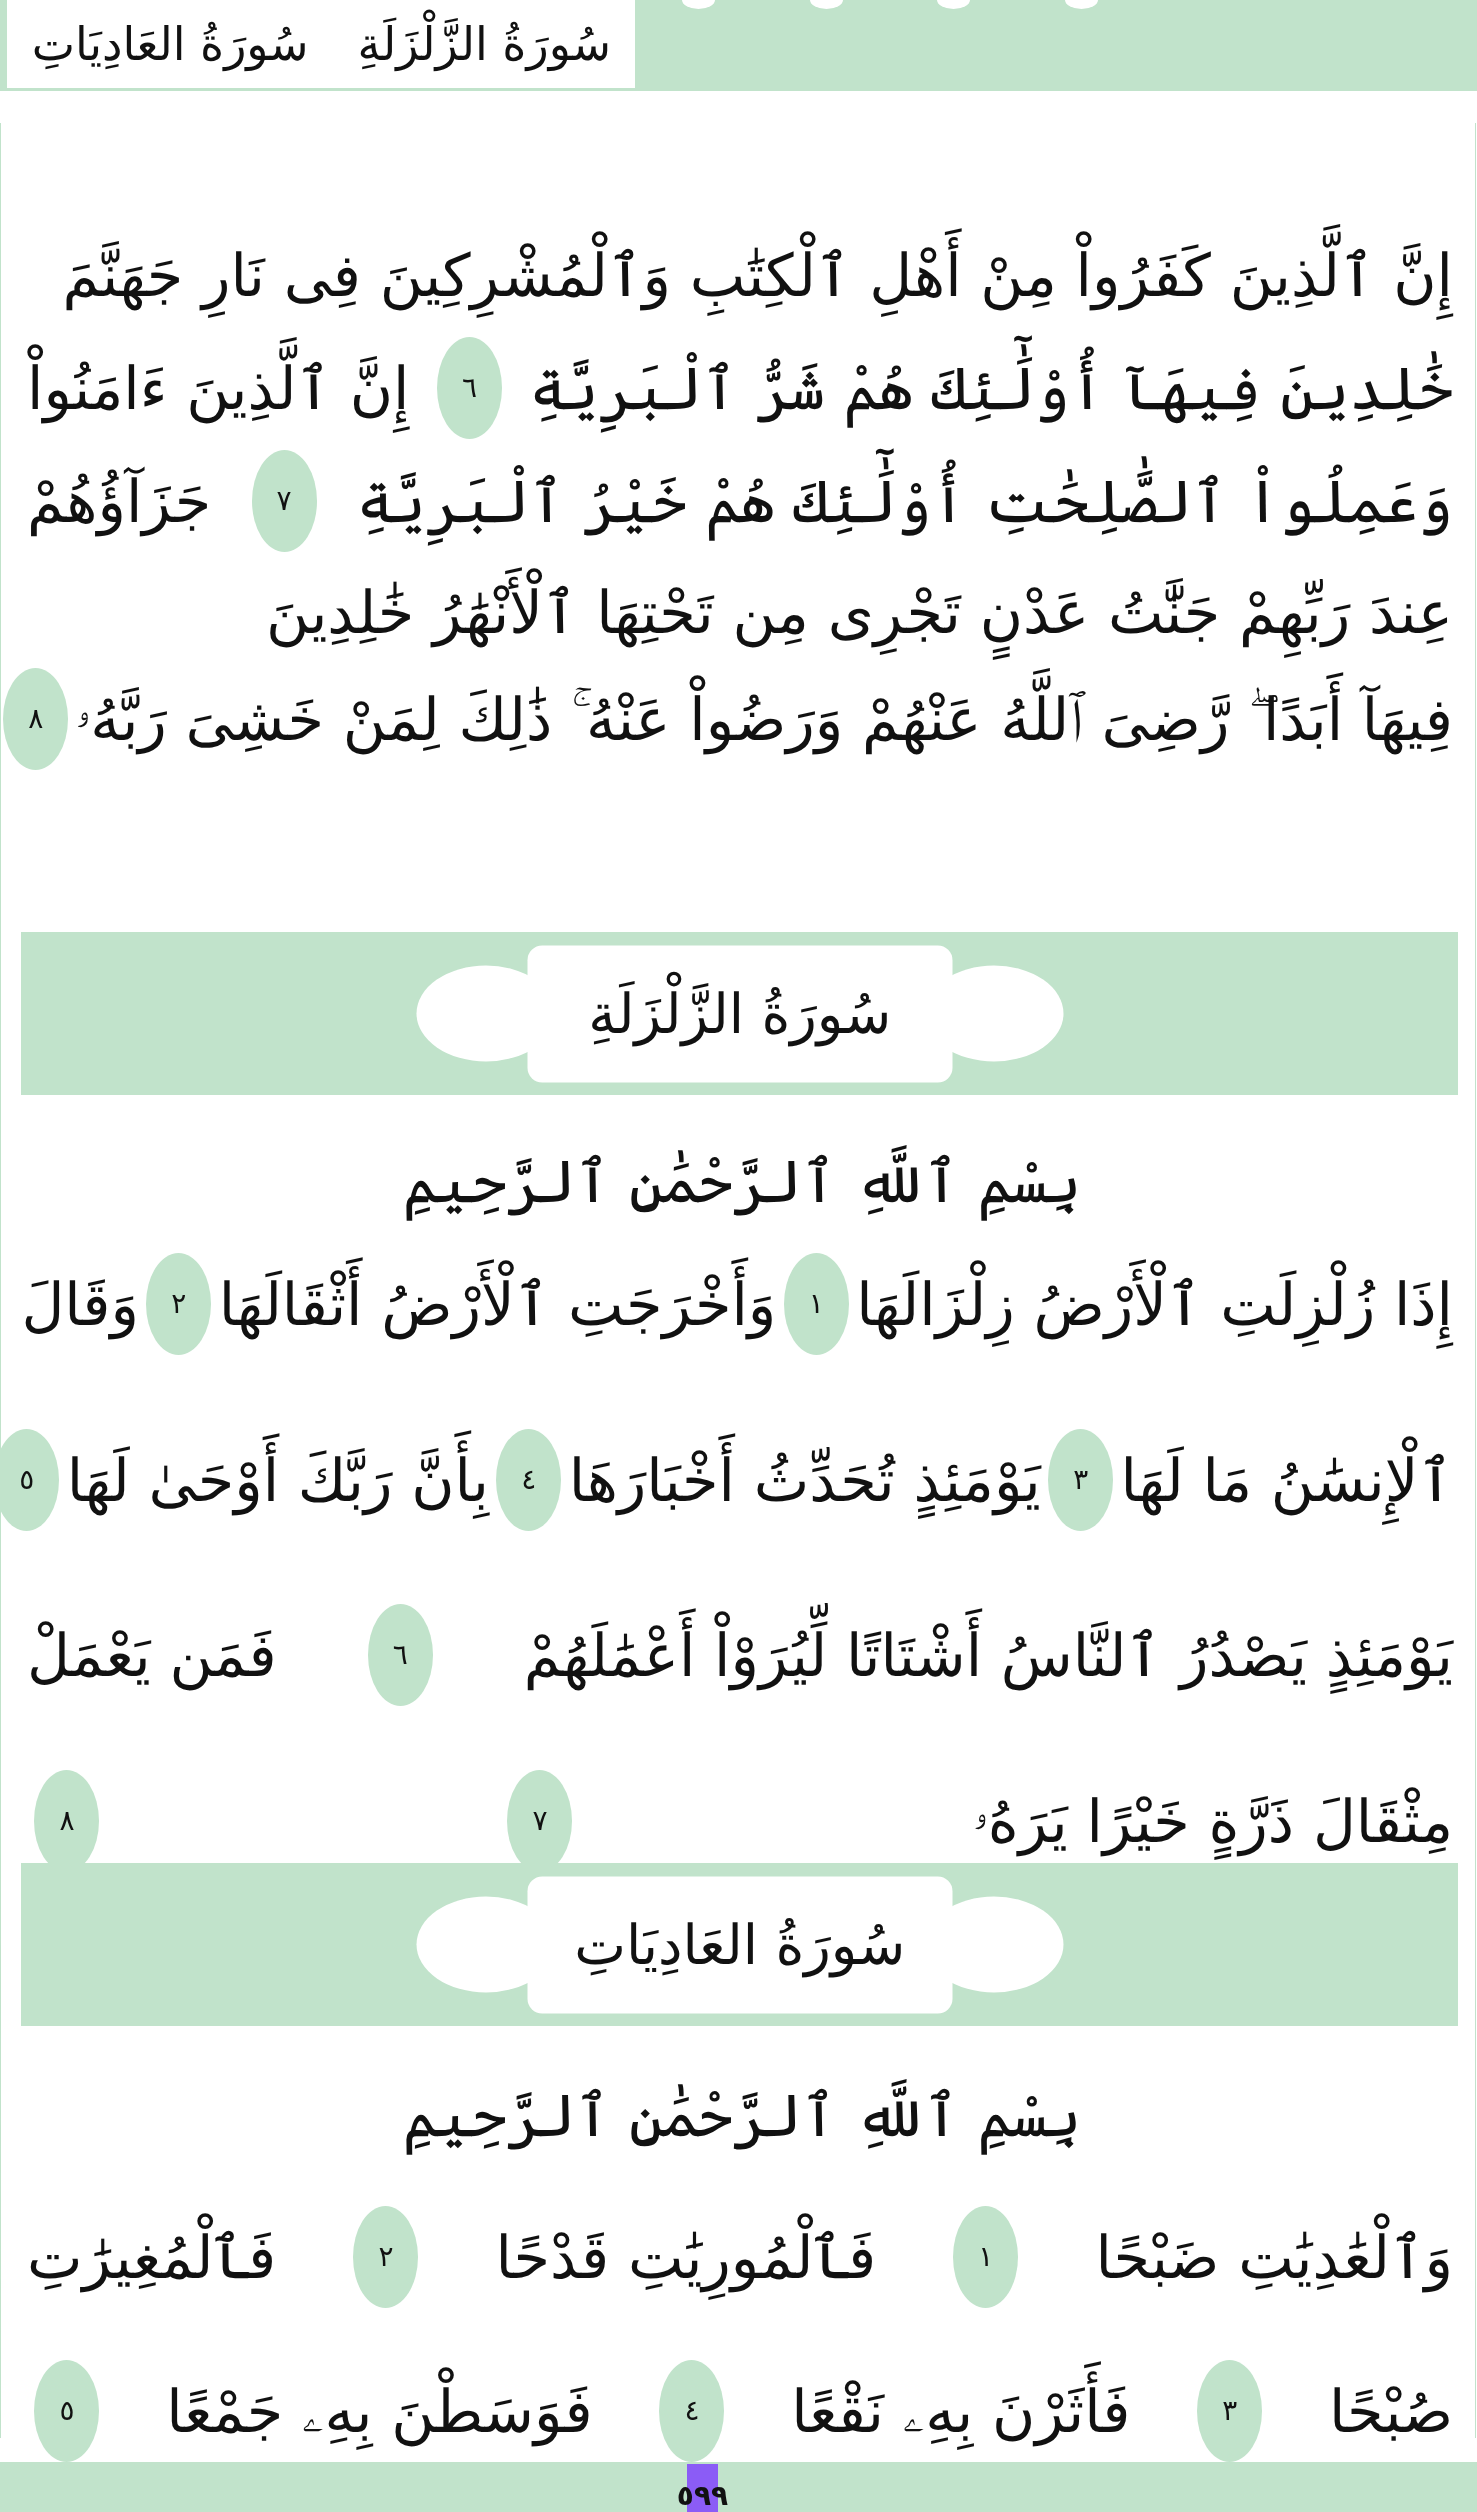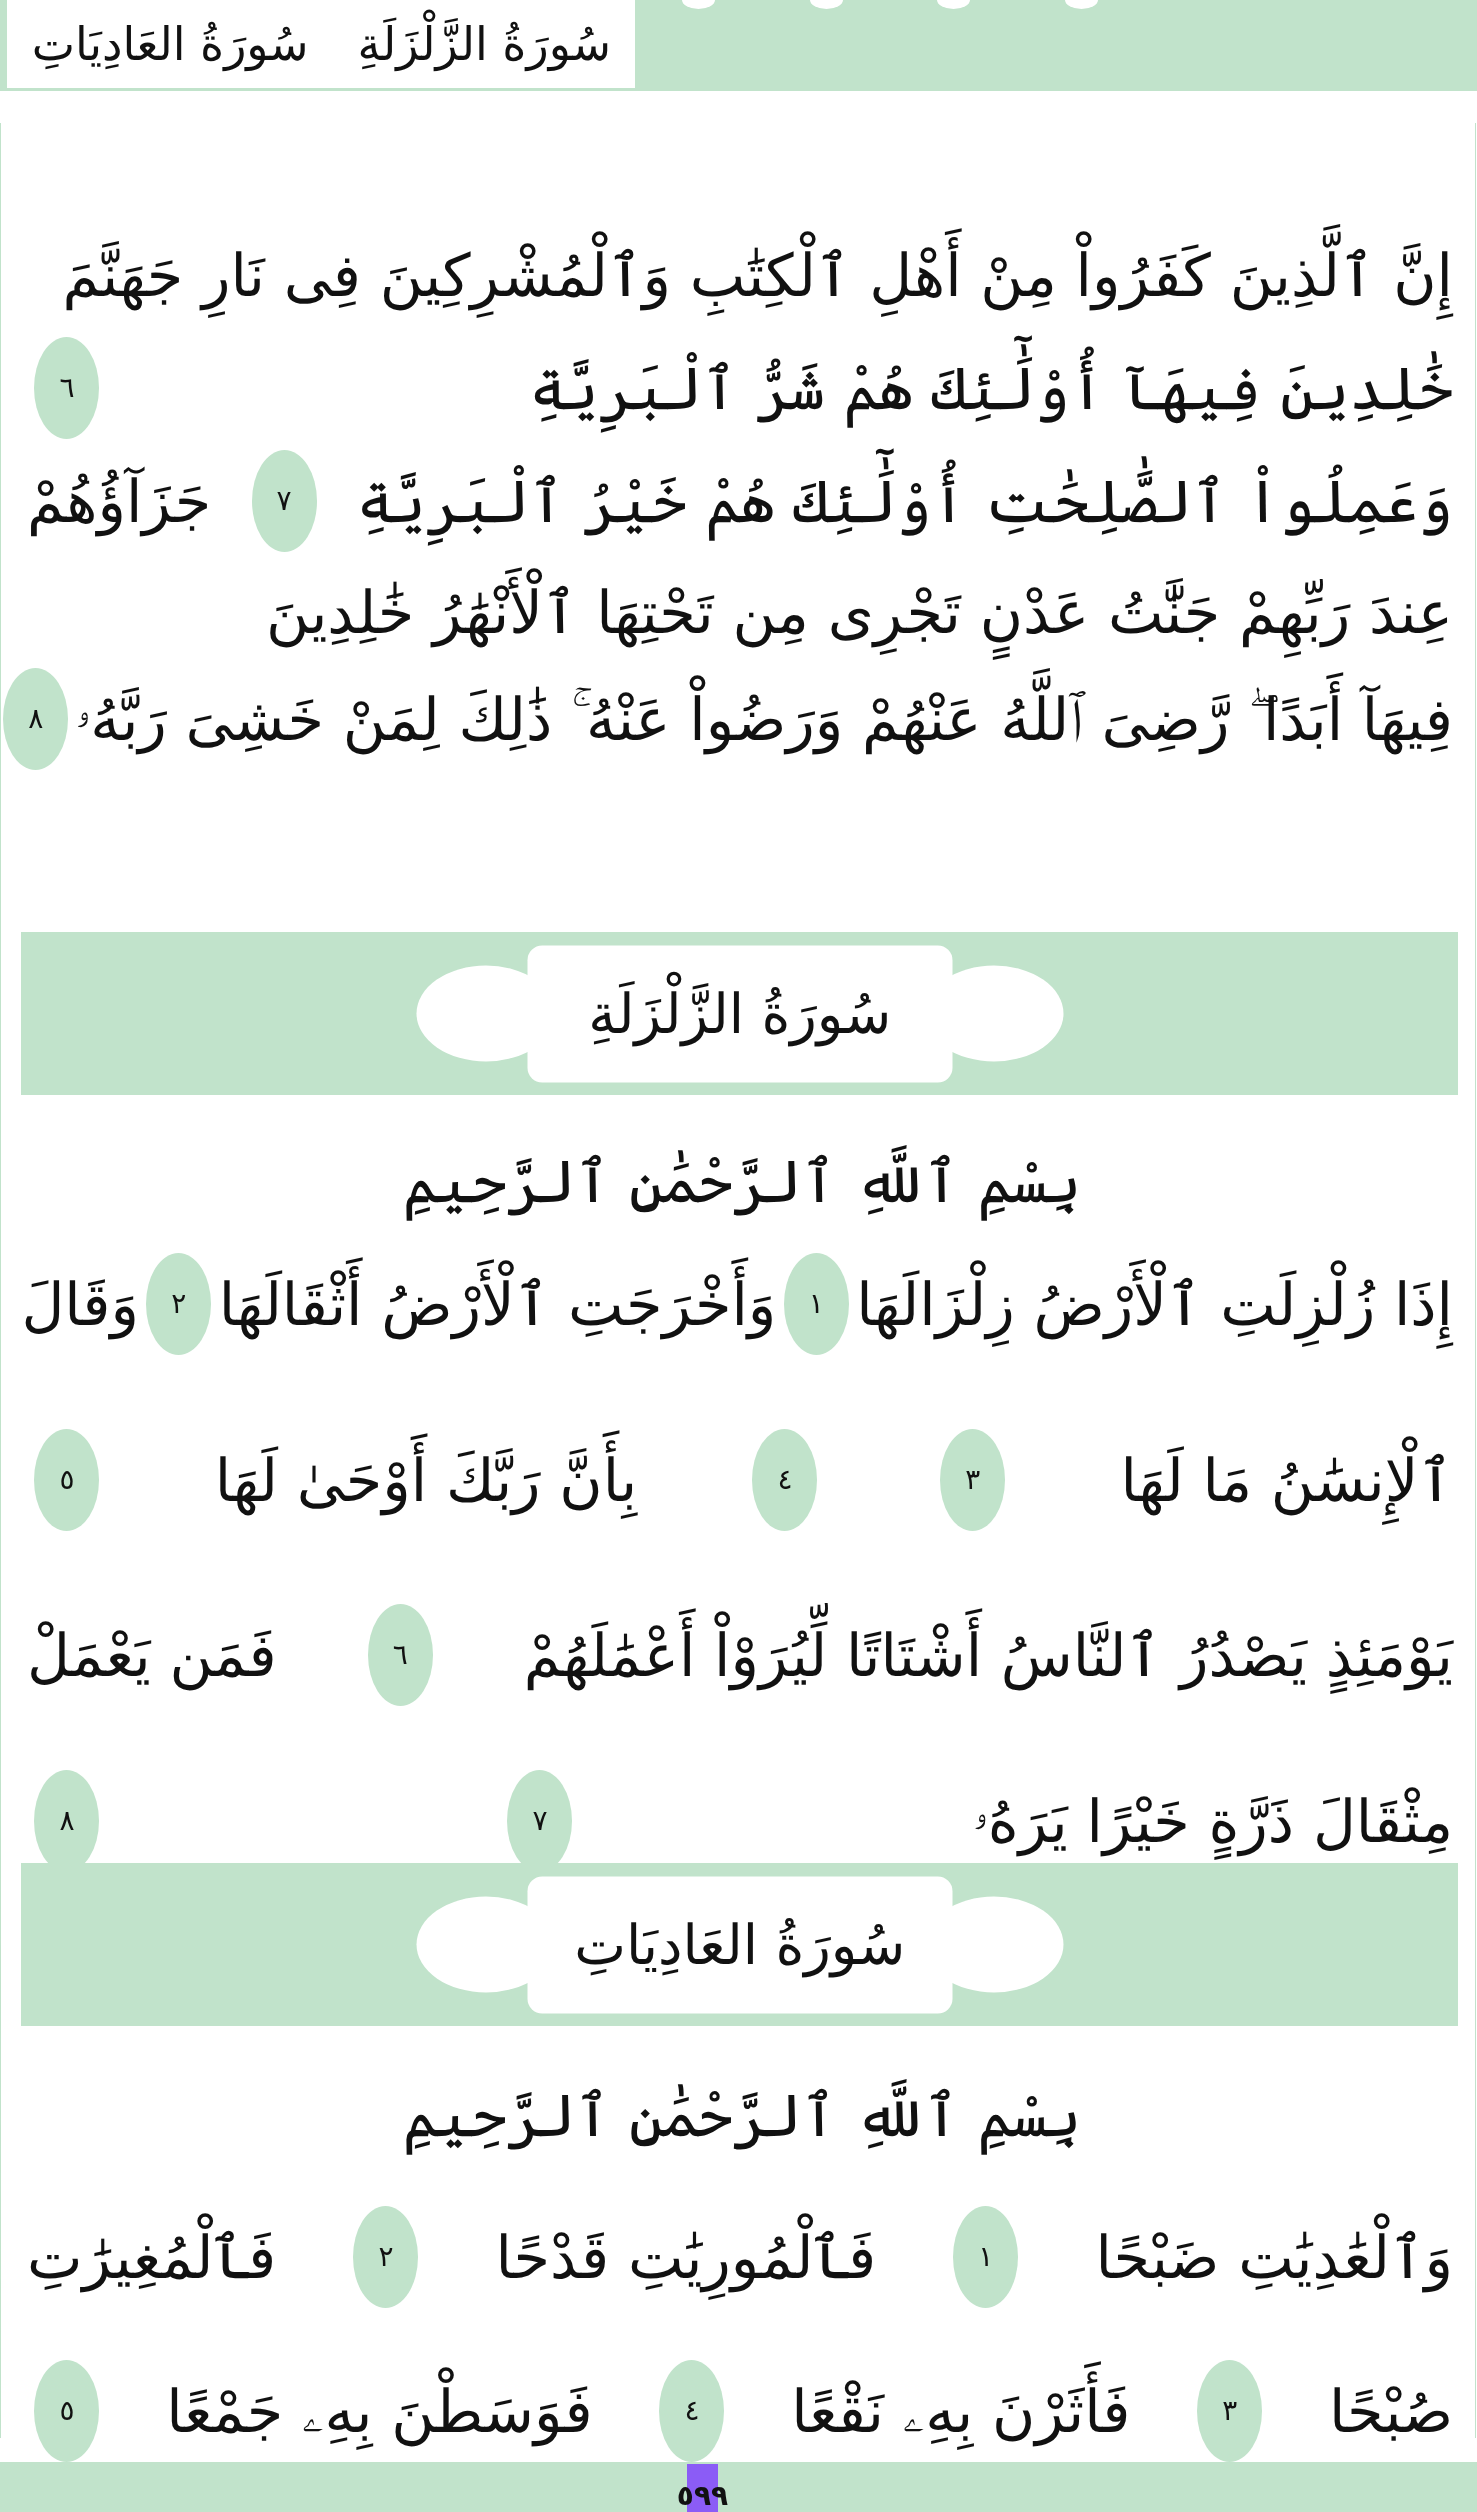--- a/index.html
+++ b/index.html
@@ -46,20 +46,21 @@
 </div>
 
 <div id="page">
 
   <div class="line" style="top:92px">
     <span class="seg">إِنَّ ٱلَّذِينَ كَفَرُواْ مِنْ أَهْلِ ٱلْكِتَٰبِ وَٱلْمُشْرِكِينَ فِى نَارِ جَهَنَّمَ</span>
   </div>
   <div class="line" style="top:205px">
     <span class="seg">خَٰلِدِينَ فِيهَآ أُوْلَٰٓئِكَ هُمْ شَرُّ ٱلْبَرِيَّةِ</span>
     <span class="ayah">٦</span>
+    <span class="seg">إِنَّ ٱلَّذِينَ ءَامَنُواْ</span>
   </div>
   <div class="line" style="top:318px">
     <span class="seg">وَعَمِلُواْ ٱلصَّٰلِحَٰتِ أُوْلَٰٓئِكَ هُمْ خَيْرُ ٱلْبَرِيَّةِ</span>
     <span class="ayah">٧</span>
     <span class="seg">جَزَآؤُهُمْ</span>
   </div>
   <div class="line" style="top:429px">
     <span class="seg">عِندَ رَبِّهِمْ جَنَّٰتُ عَدْنٍ تَجْرِى مِن تَحْتِهَا ٱلْأَنْهَٰرُ خَٰلِدِينَ</span>
   </div>
   <div class="line" style="top:536px">
@@ -80,20 +81,21 @@
   <div class="line" style="top:1121px">
     <span class="seg">إِذَا زُلْزِلَتِ ٱلْأَرْضُ زِلْزَالَهَا</span>
     <span class="ayah">١</span>
     <span class="seg">وَأَخْرَجَتِ ٱلْأَرْضُ أَثْقَالَهَا</span>
     <span class="ayah">٢</span>
     <span class="seg">وَقَالَ</span>
   </div>
   <div class="line" style="top:1297px">
     <span class="seg">ٱلْإِنسَٰنُ مَا لَهَا</span>
     <span class="ayah">٣</span>
+    <span class="seg">يَوْمَئِذٍ تُحَدِّثُ أَخْبَارَهَا</span>
     <span class="ayah">٤</span>
     <span class="seg">بِأَنَّ رَبَّكَ أَوْحَىٰ لَهَا</span>
     <span class="ayah">٥</span>
   </div>
   <div class="line" style="top:1472px">
     <span class="seg">يَوْمَئِذٍ يَصْدُرُ ٱلنَّاسُ أَشْتَاتًا لِّيُرَوْاْ أَعْمَٰلَهُمْ</span>
     <span class="ayah">٦</span>
     <span class="seg">فَمَن يَعْمَلْ</span>
   </div>
   <div class="line" style="top:1638px">

